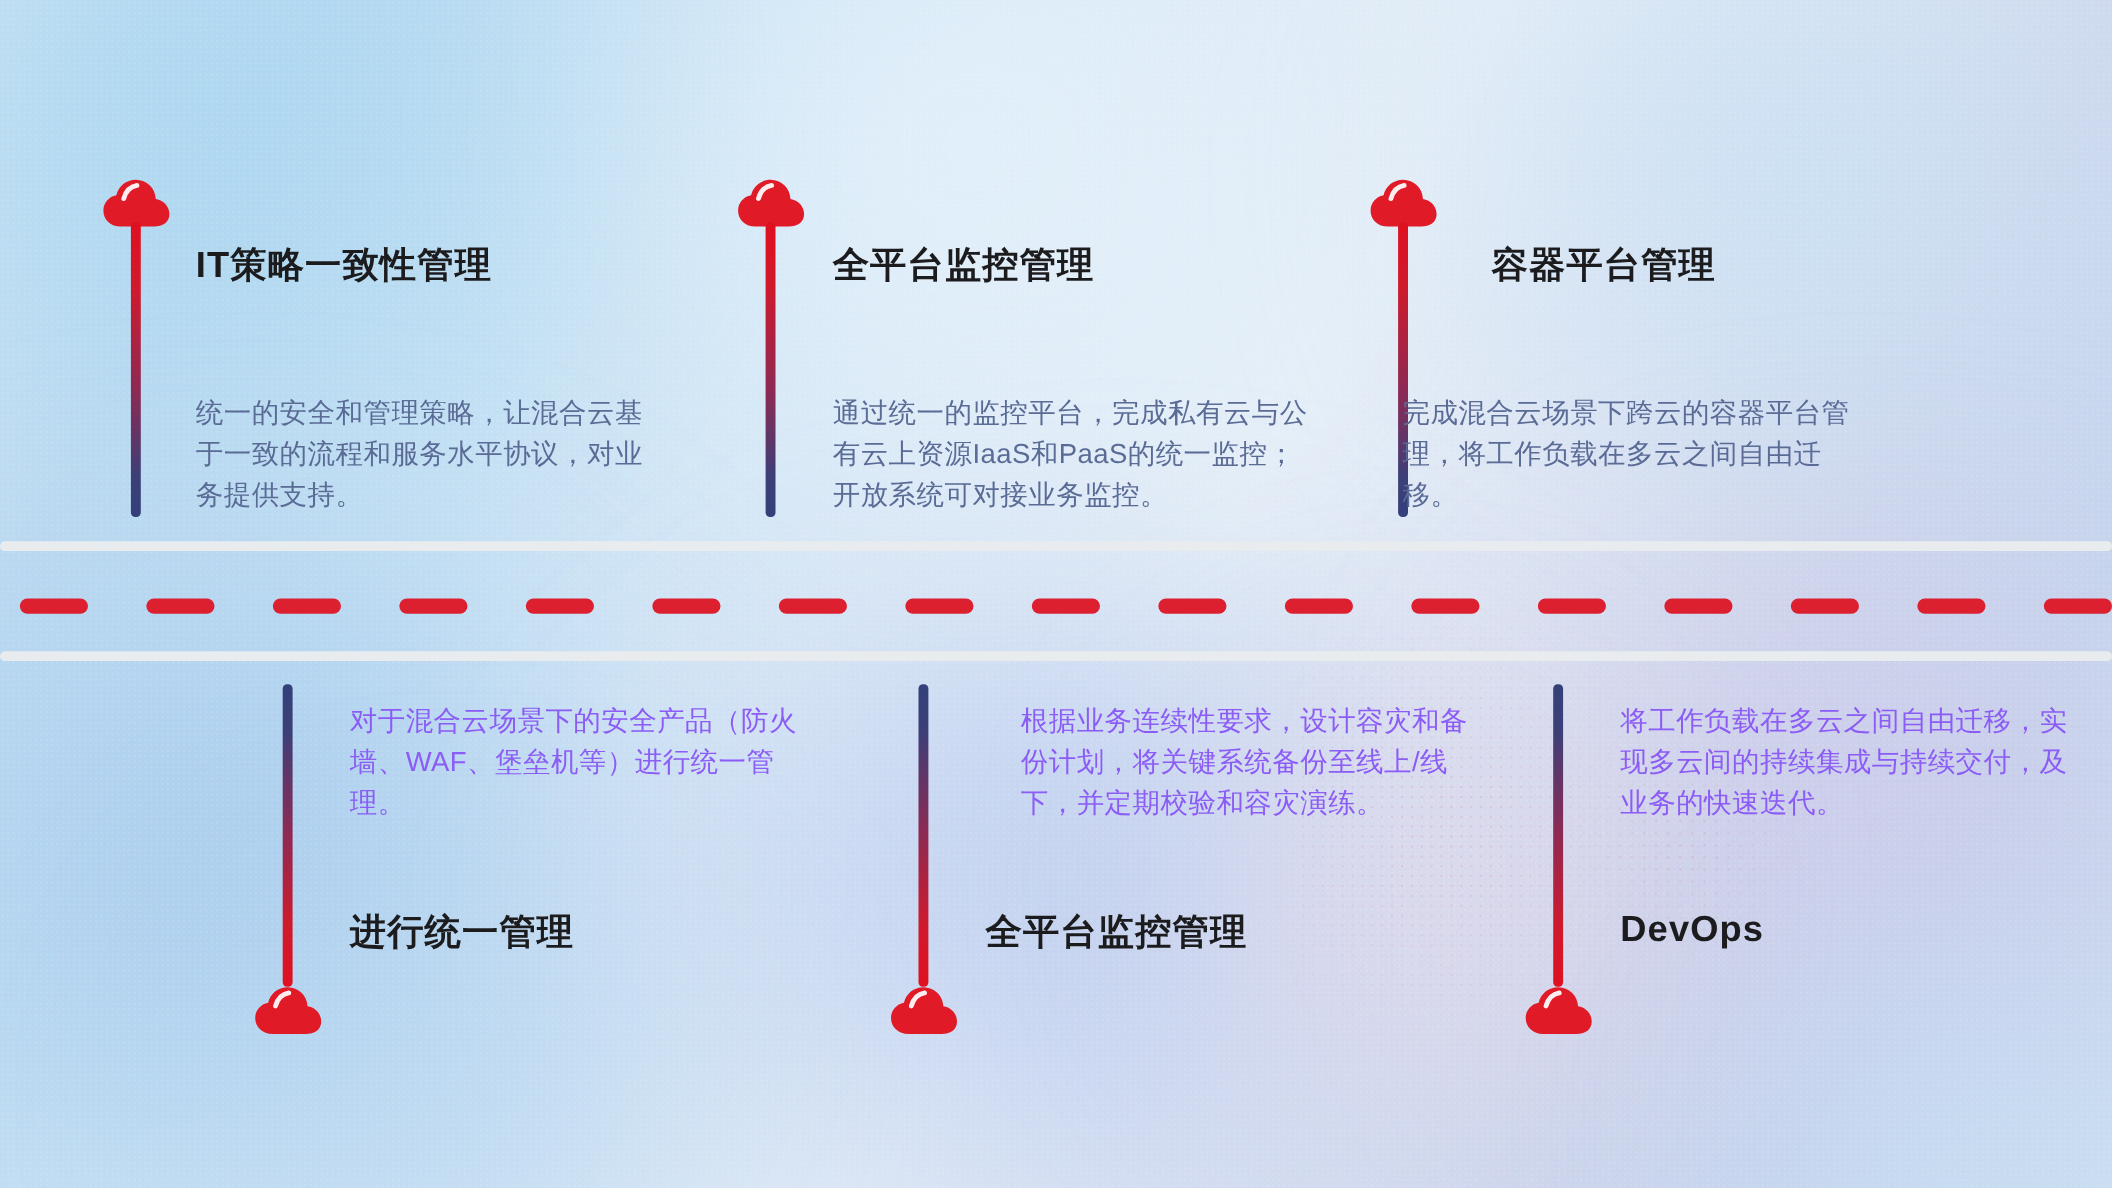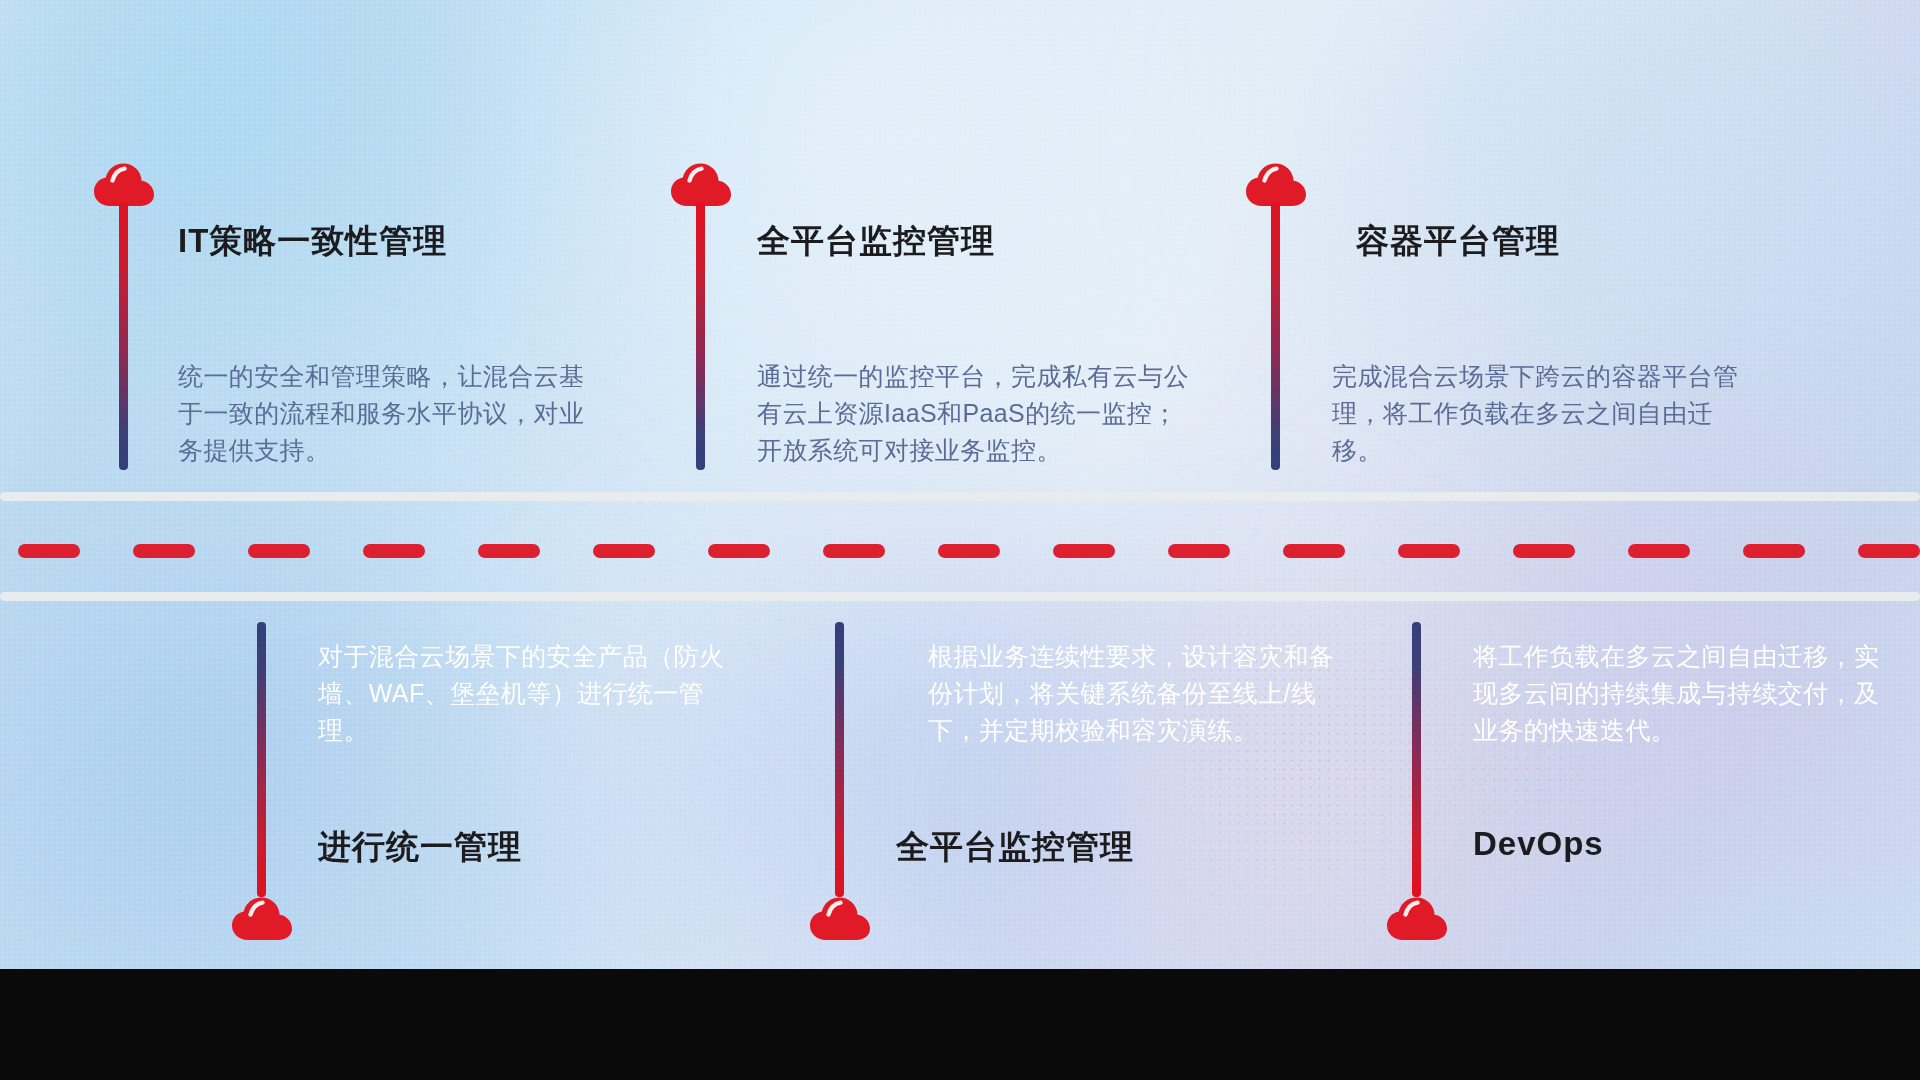--- a/index.html
+++ b/index.html
@@ -3,21 +3,21 @@
 <meta charset="utf-8">
 <style>
   html, body {
     margin: 0;
     padding: 0;
     background: #0a0a0a;
   }
   #stage {
     position: relative;
     width: 1920px;
-    height: 969px;
+    height: 1080px;
     overflow: hidden;
     font-family: "Liberation Sans", "DejaVu Sans", sans-serif;
   }
 
   
   .bg-base {
     position: absolute; inset: 0;
     background:
       linear-gradient(118deg,
         #cfe4f4 0%,
@@ -132,21 +132,21 @@
     letter-spacing: 1px;
     white-space: nowrap;
   }
   .col-body {
     position: absolute;
     font-size: 25px;
     line-height: 37px;
     color: #5a6b96;
     letter-spacing: .4px;
   }
-  .col-body.muted { color: #ffffff; }
+  .col-body.muted { color: #8b5cf6; }
 </style>
 </head>
 <body>
 
 <div id="stage">
 
   <div class="bg-base"></div>
   <div class="bg-blob blob-a"></div>
   <div class="bg-blob blob-b"></div>
   <div class="bg-blob blob-c"></div>
@@ -204,21 +204,21 @@
     <div class="col-body" style="left:757px; top:358px; width:435px;">通过统一的监控平台，完成私有云与公有云上资源IaaS和PaaS的统一监控；开放系统可对接业务监控。</div>
   </div>
 
   <div class="col">
     <svg class="cloud-icon" style="left:1245px; top:160px;" viewBox="0 0 62 48">
       <path d="M17 46 C7.5 46 1 39.5 1 31.5 C1 24.5 6 18.8 12.8 17.6 C14.6 9.4 21.8 3.5 30.5 3.5 C40.3 3.5 48.2 11.2 48.6 20.8 C55.6 21.8 61 27.6 61 34.6 C61 42.2 54.7 46 47 46 Z" fill="#e01a26"></path>
       <path d="M19.5 20.5 C21.5 13.5 26 9.5 31.5 8.6" stroke="#ffffff" stroke-width="4.4" stroke-linecap="round" fill="none" opacity=".92"></path>
     </svg>
     <div class="pin-bar down" style="left:1271px; top:202px; height:268px;"></div>
     <div class="col-title" style="left:1356px; top:219px;">容器平台管理</div>
-    <div class="col-body" style="left:1332px; top:358px; width:420px;">完成混合云场景下跨云的容器平台管理，将工作负载在多云之间自由迁移。</div>
+    <div class="col-body" style="left:1275px; top:358px; width:420px;">完成混合云场景下跨云的容器平台管理，将工作负载在多云之间自由迁移。</div>
   </div>
 
   <div class="col">
     <div class="pin-bar up" style="left:257px; top:622px; height:275px;"></div>
     <svg class="cloud-icon" style="left:231px; top:894px;" viewBox="0 0 62 48">
       <path d="M17 46 C7.5 46 1 39.5 1 31.5 C1 24.5 6 18.8 12.8 17.6 C14.6 9.4 21.8 3.5 30.5 3.5 C40.3 3.5 48.2 11.2 48.6 20.8 C55.6 21.8 61 27.6 61 34.6 C61 42.2 54.7 46 47 46 Z" fill="#e01a26"></path>
       <path d="M19.5 20.5 C21.5 13.5 26 9.5 31.5 8.6" stroke="#ffffff" stroke-width="4.4" stroke-linecap="round" fill="none" opacity=".92"></path>
     </svg>
     <div class="col-body muted" style="left:318px; top:638px; width:420px;">对于混合云场景下的安全产品（防火墙、WAF、堡垒机等）进行统一管理。</div>
     <div class="col-title" style="left:318px; top:825px;">进行统一管理</div>

